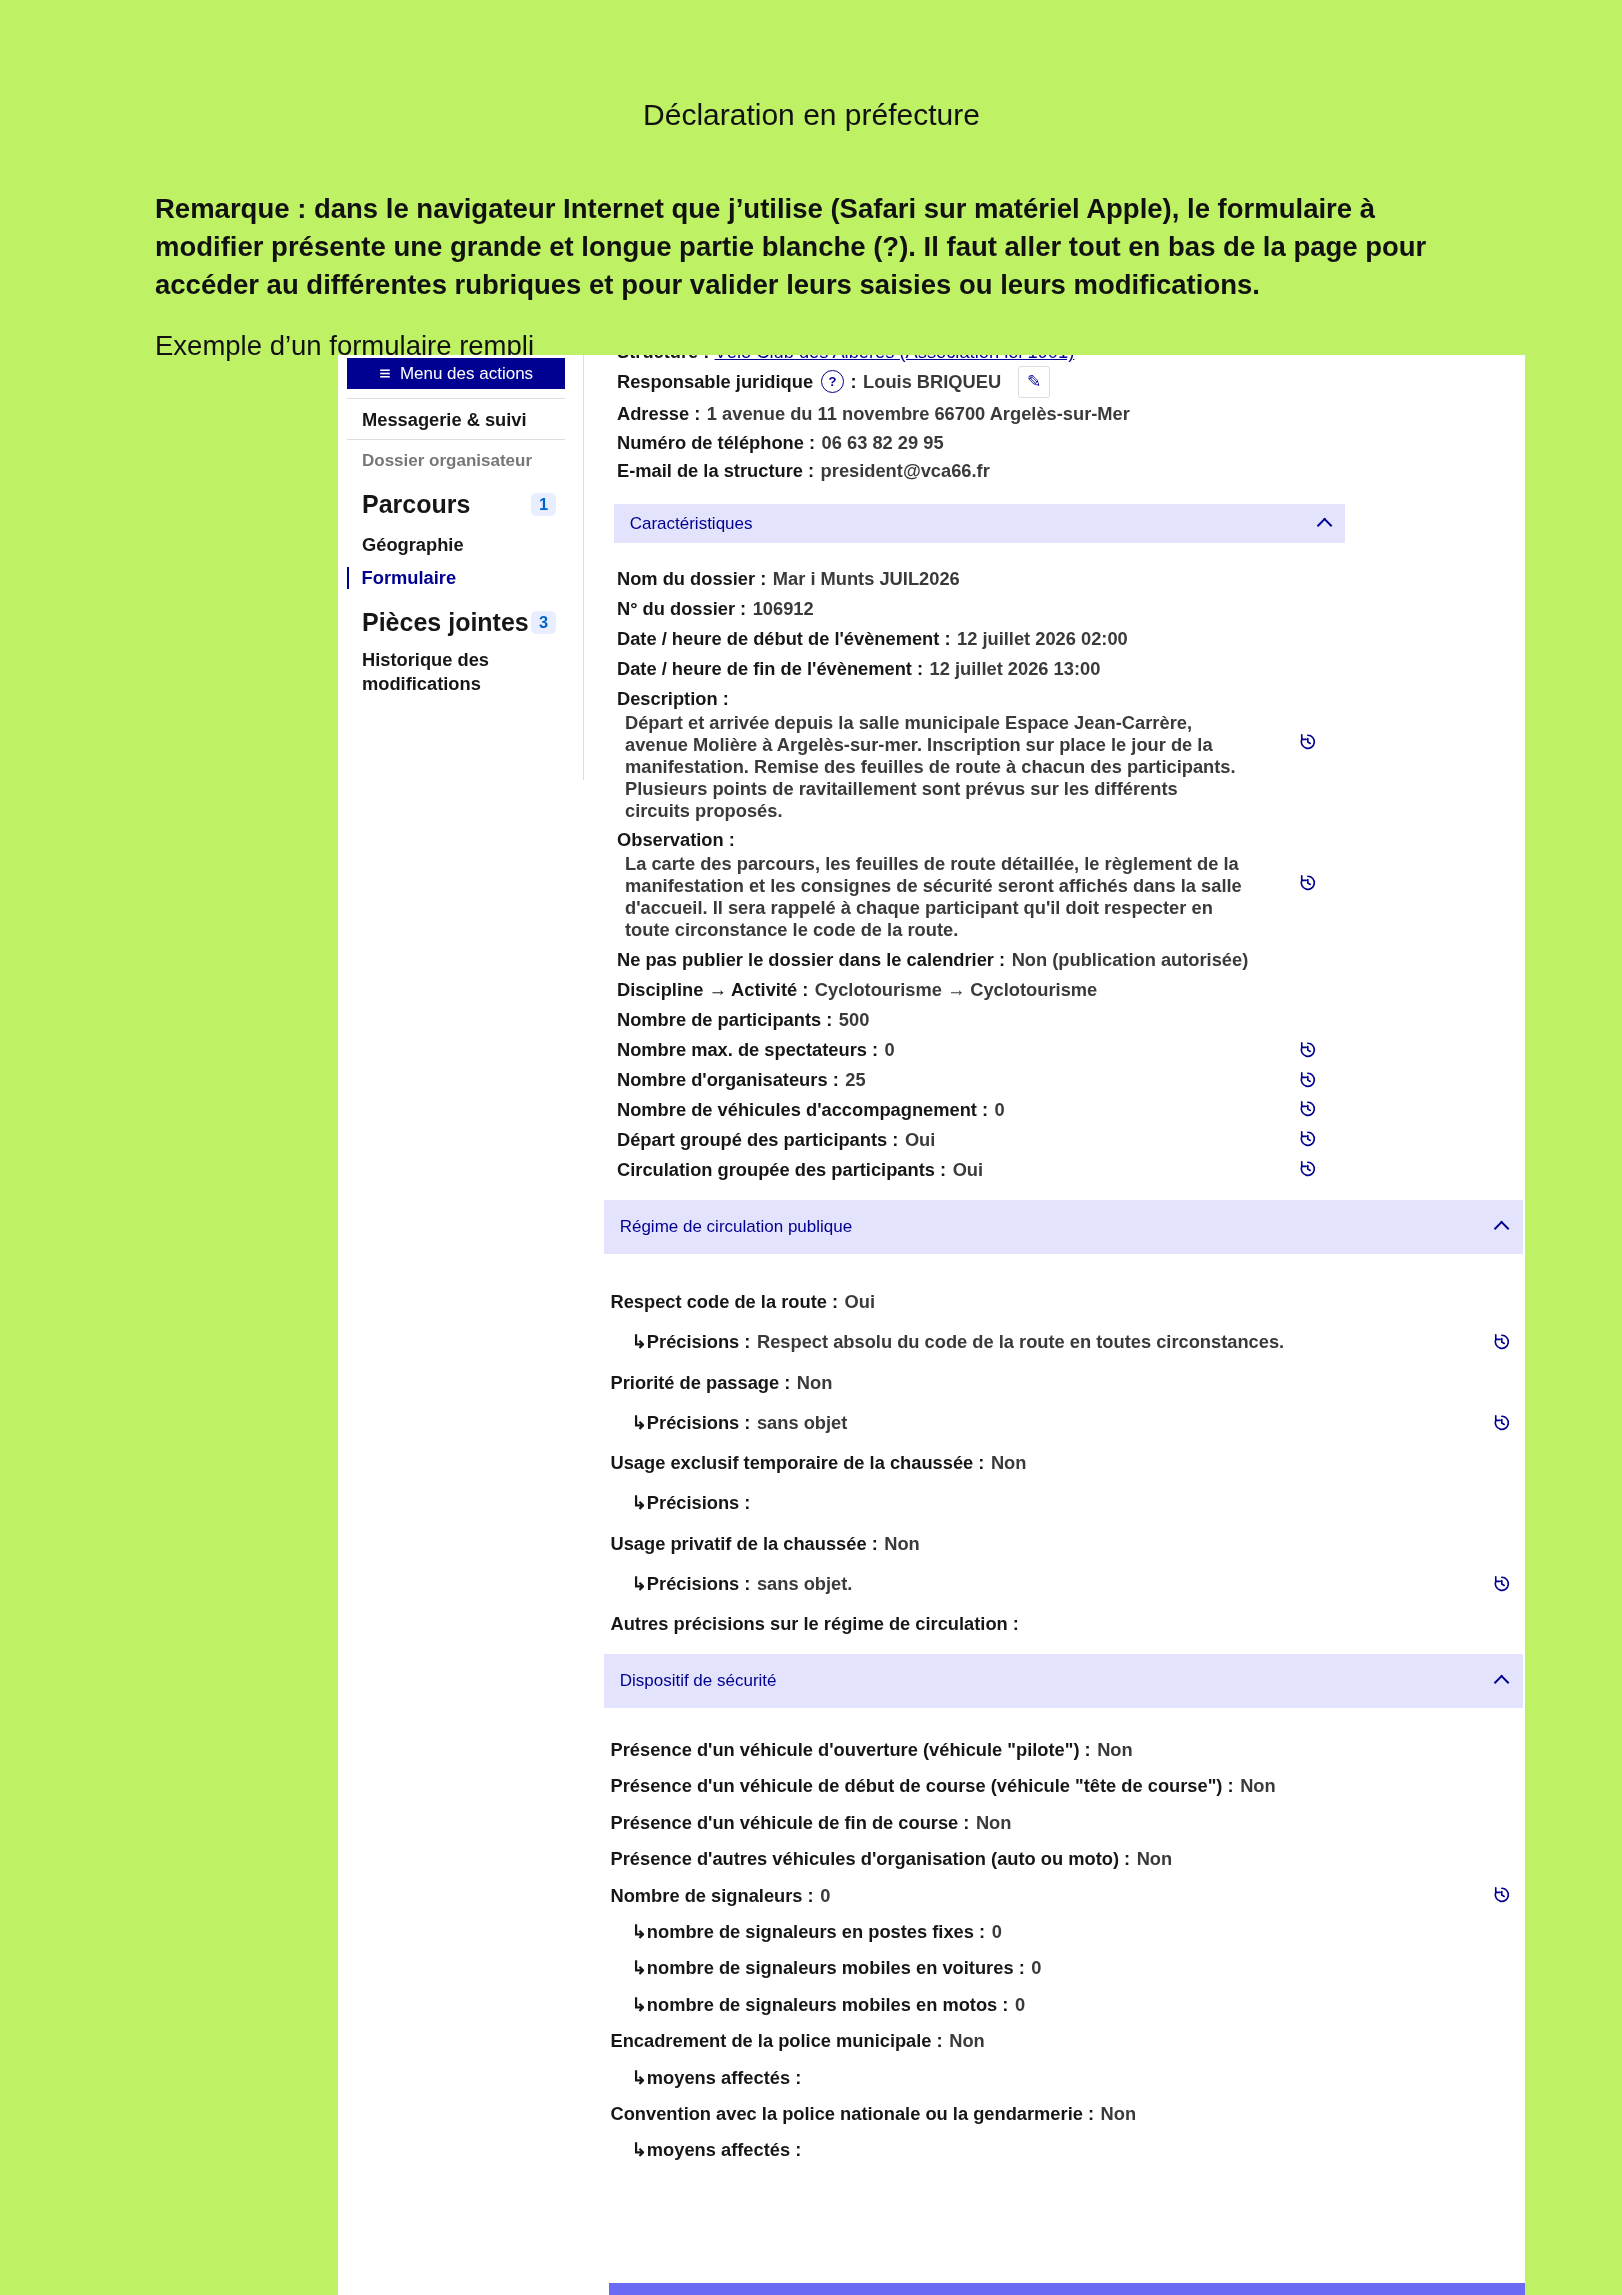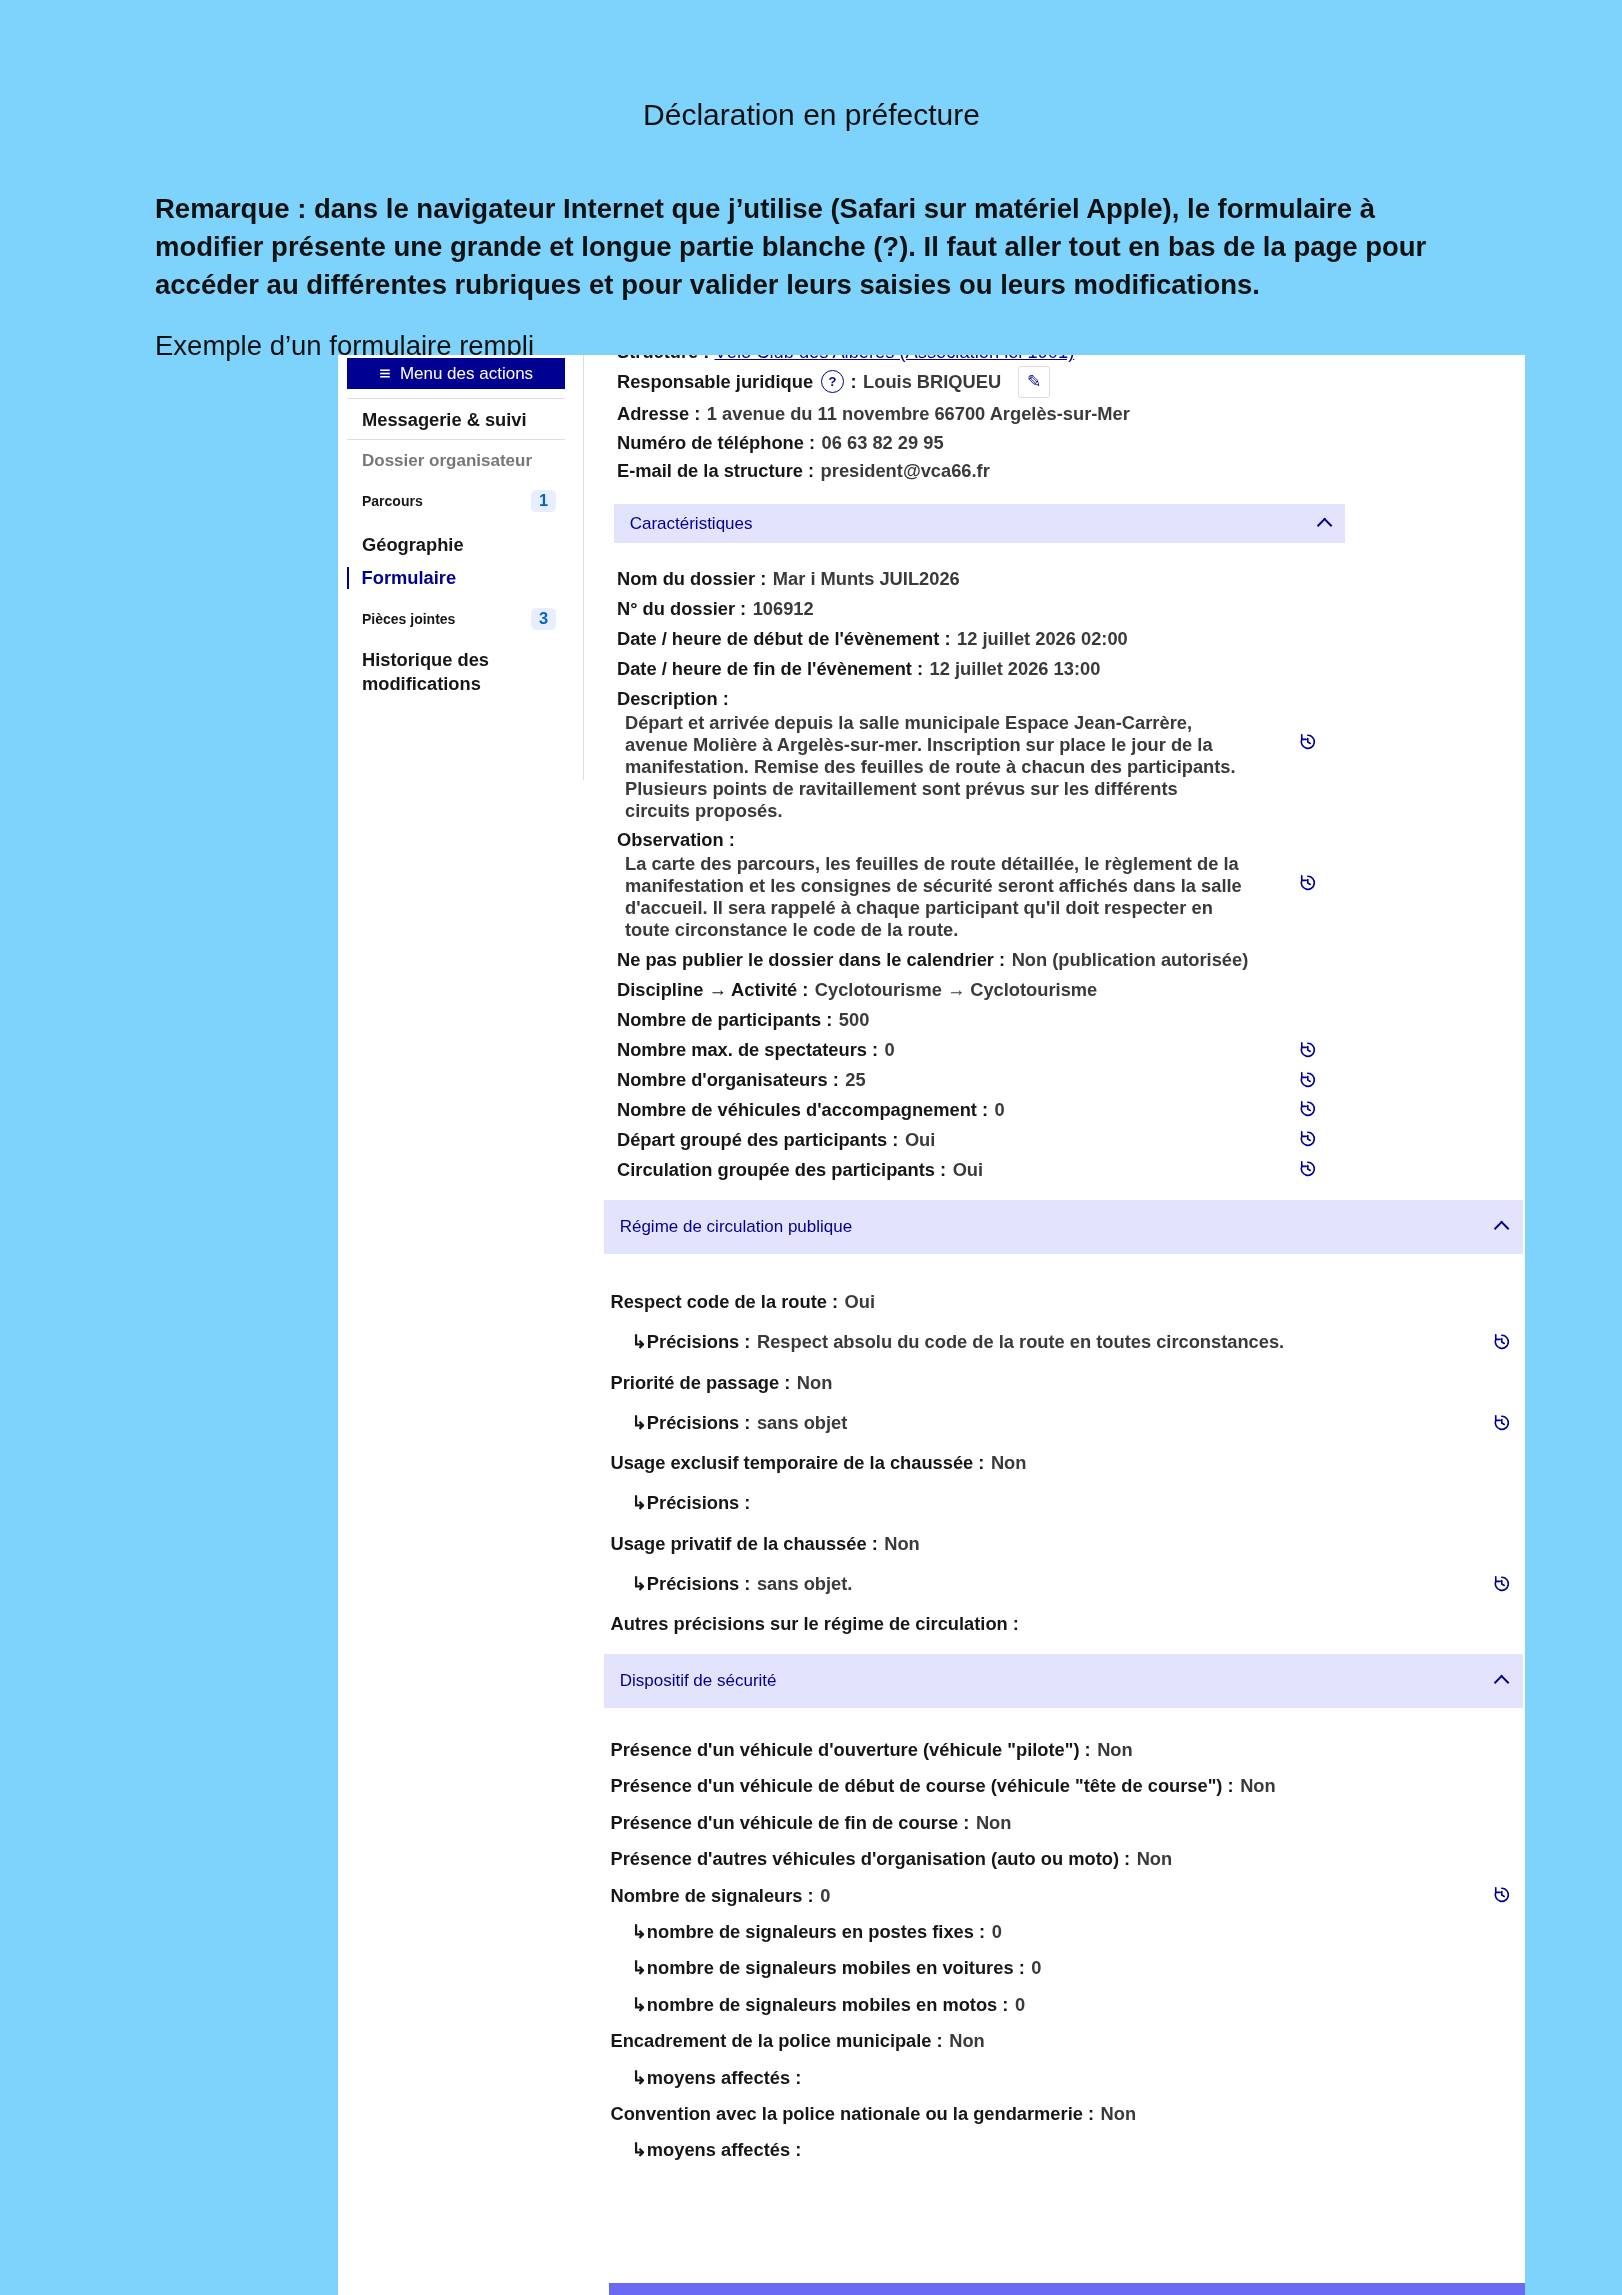--- a/index.html
+++ b/index.html
@@ -1,35 +1,35 @@
 <!DOCTYPE html>
 <html style="font-size:10.5px"><head>
 <meta charset="utf-8">
 <title>Document</title>
 <style>
   html,body{margin:0;padding:0;background:#fff;}
-  .page{position:relative;width:1623px;height:2295px;background:#7dd3fc;overflow:hidden;
+  .page{position:relative;width:1623px;height:2295px;background:#bef264;overflow:hidden;
         font-family:"Liberation Sans",sans-serif;color:#161616;}
   
   .doc-title{position:absolute;top:98px;left:0;width:1623px;text-align:center;
              font-size:30px;font-weight:400;color:#111;}
   .doc-remark{position:absolute;top:190px;left:155px;width:1286px;
               font-size:27.5px;line-height:38px;font-weight:700;color:#111;}
   .doc-caption{position:absolute;top:330px;left:155px;font-size:27.5px;color:#111;z-index:1;}
   
   .shot{position:absolute;left:338px;top:355px;width:1187px;height:1940px;background:#fff;z-index:2;}
   
   .menu-btn{position:absolute;left:9.2px;top:3.3px;width:218px;height:31px;background:#000091;color:#fff;
             display:flex;align-items:center;justify-content:center;gap:9.2px;font-size:17px;cursor:pointer;}
   .menu-btn .hamb{font-size:19.6px;line-height:19.6px;}
   .sdiv{position:absolute;height:0.7px;background:#ddd;}
   .snav{position:absolute;font-size:18.3px;font-weight:700;color:#161616;}
   .snav.grey{font-size:17px;color:#777;}
   .srow{position:absolute;display:flex;align-items:center;justify-content:space-between;}
-  .srow .t{font-size:14px;font-weight:700;color:#161616;}
+  .srow .t{font-size:25px;font-weight:700;color:#161616;}
   .badge{background:#e8edff;color:#0063cb;font-size:16.4px;font-weight:700;padding:1.3px 7.9px;
          border-radius:5.2px;line-height:19.6px;}
   .active-item{border-left:2.6px solid #000091;padding-left:12.4px;color:#000091;}
   .hist2{line-height:23.6px;width:209px;}
   .vdiv{position:absolute;left:245px;top:0;width:0.7px;height:425px;background:#ddd;}
   
   .struct-clip{position:absolute;left:279px;top:0;width:497px;height:8.5px;overflow:hidden;}
   .struct-line{margin-top:-13.7px;font-size:18.3px;white-space:nowrap;}
   .struct-line .lbl{font-weight:700;}
   .struct-line a{color:#000091;text-decoration:underline;}

